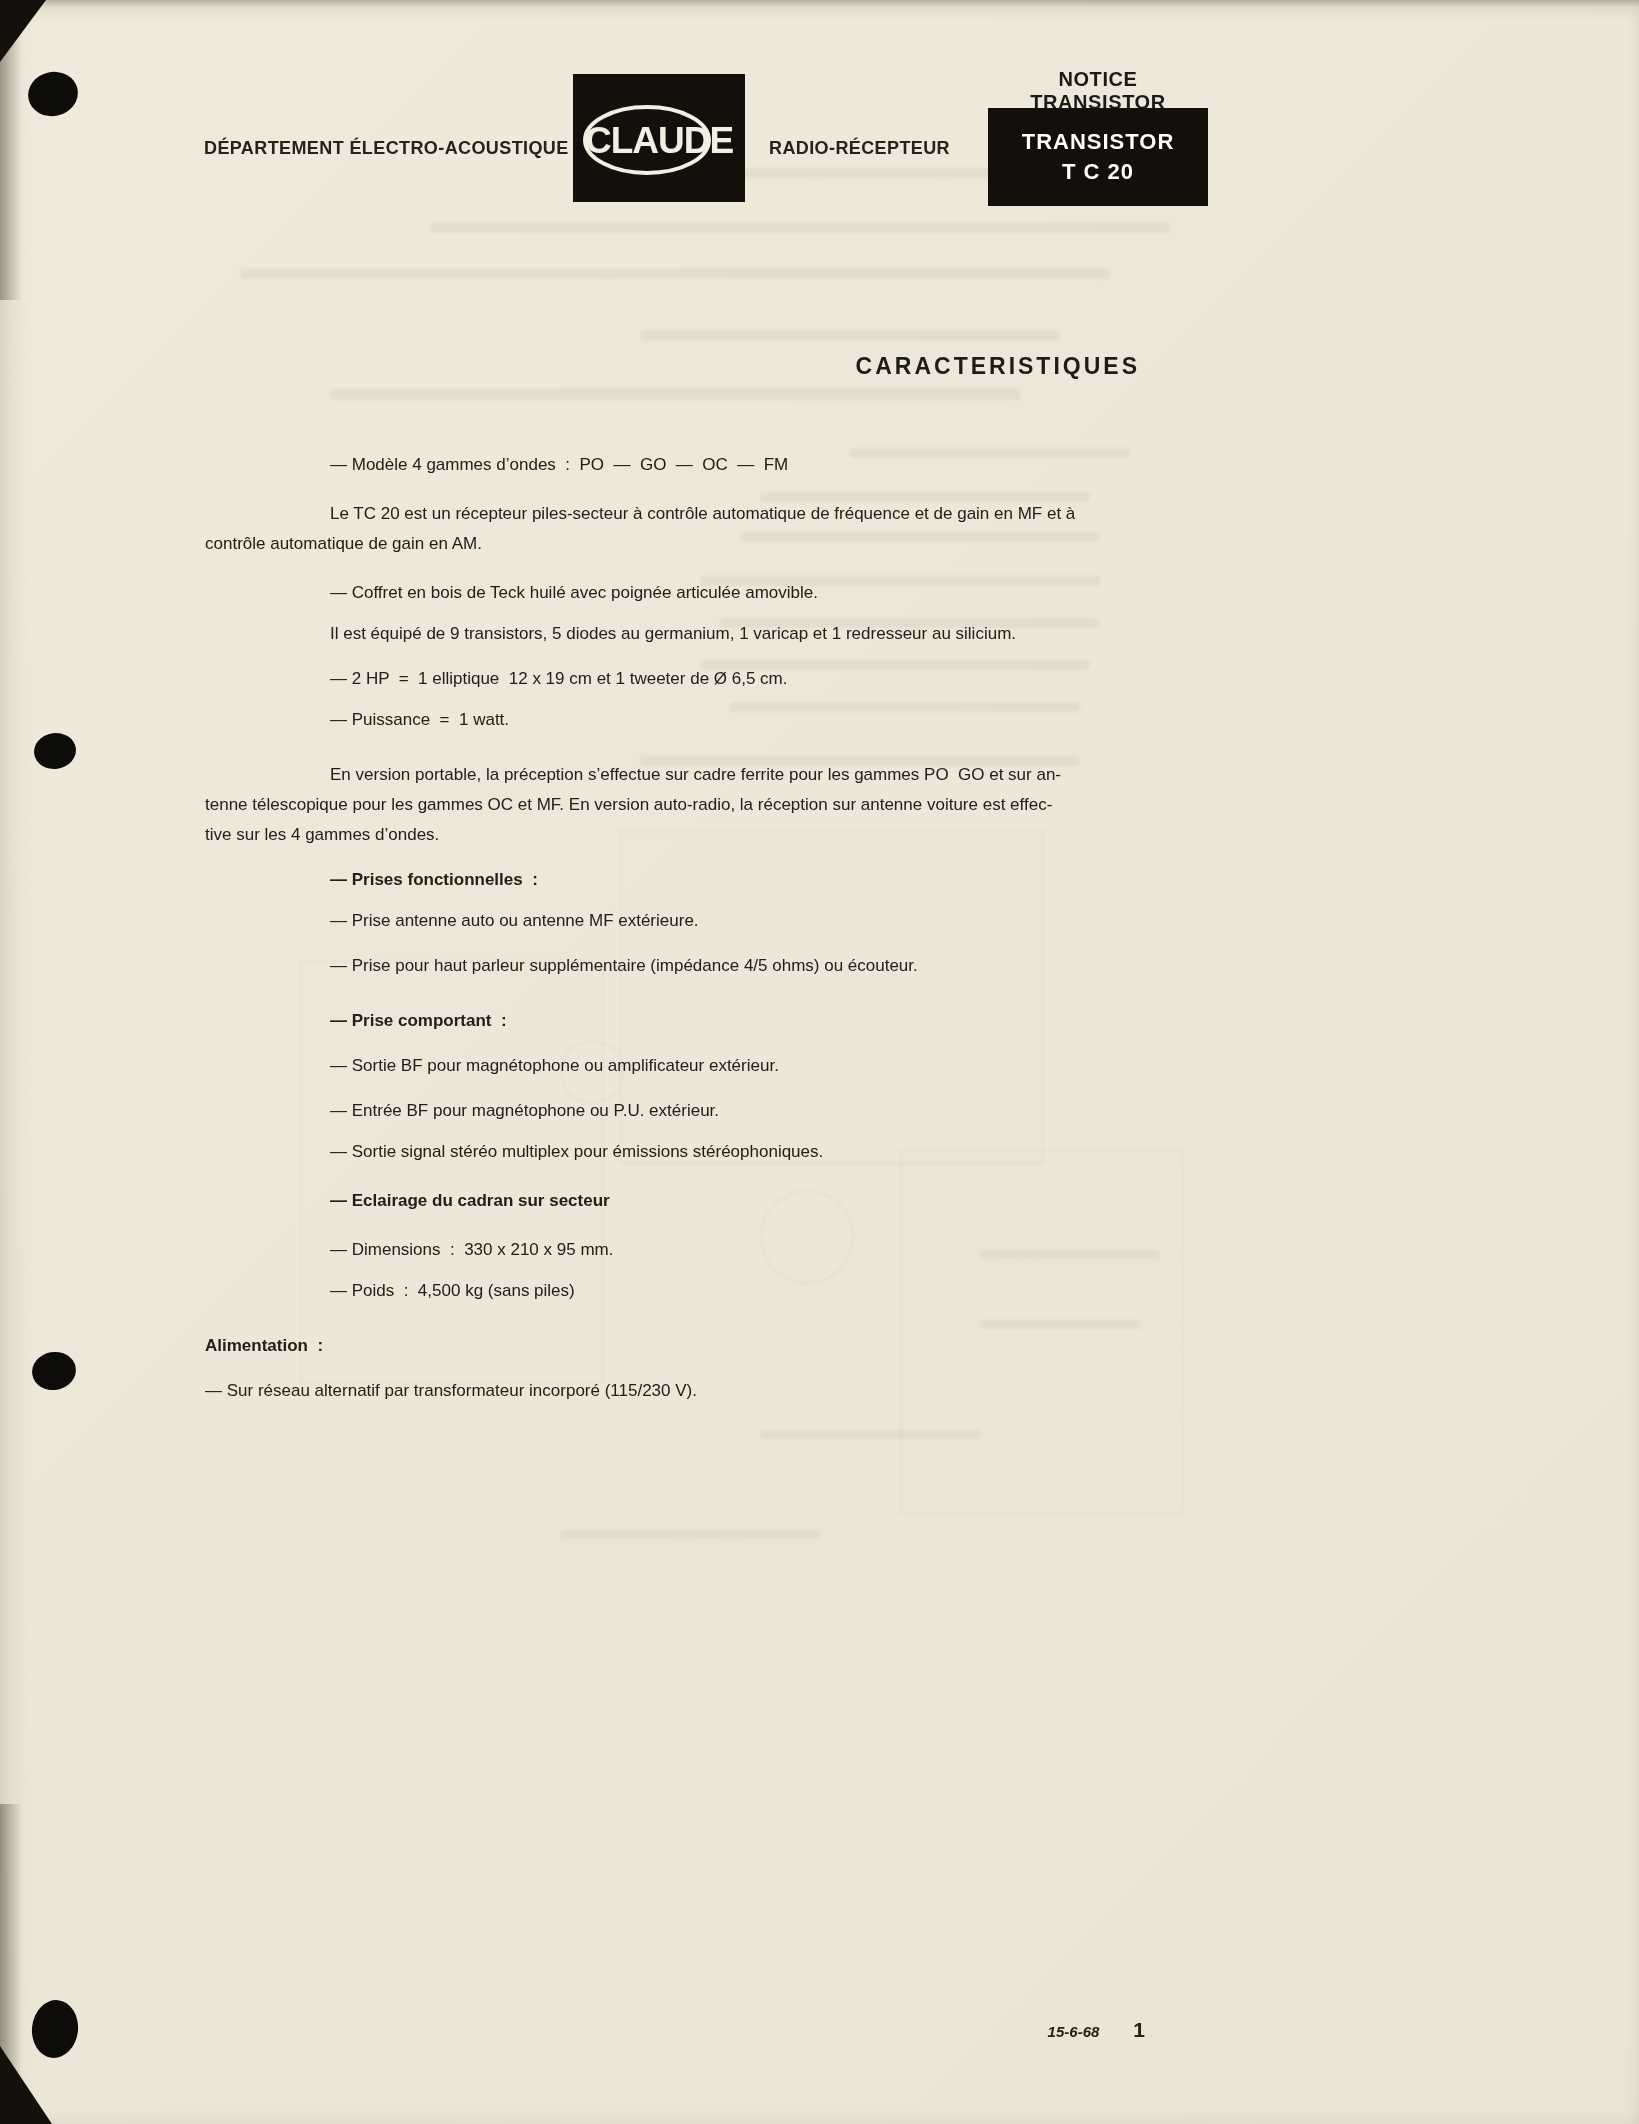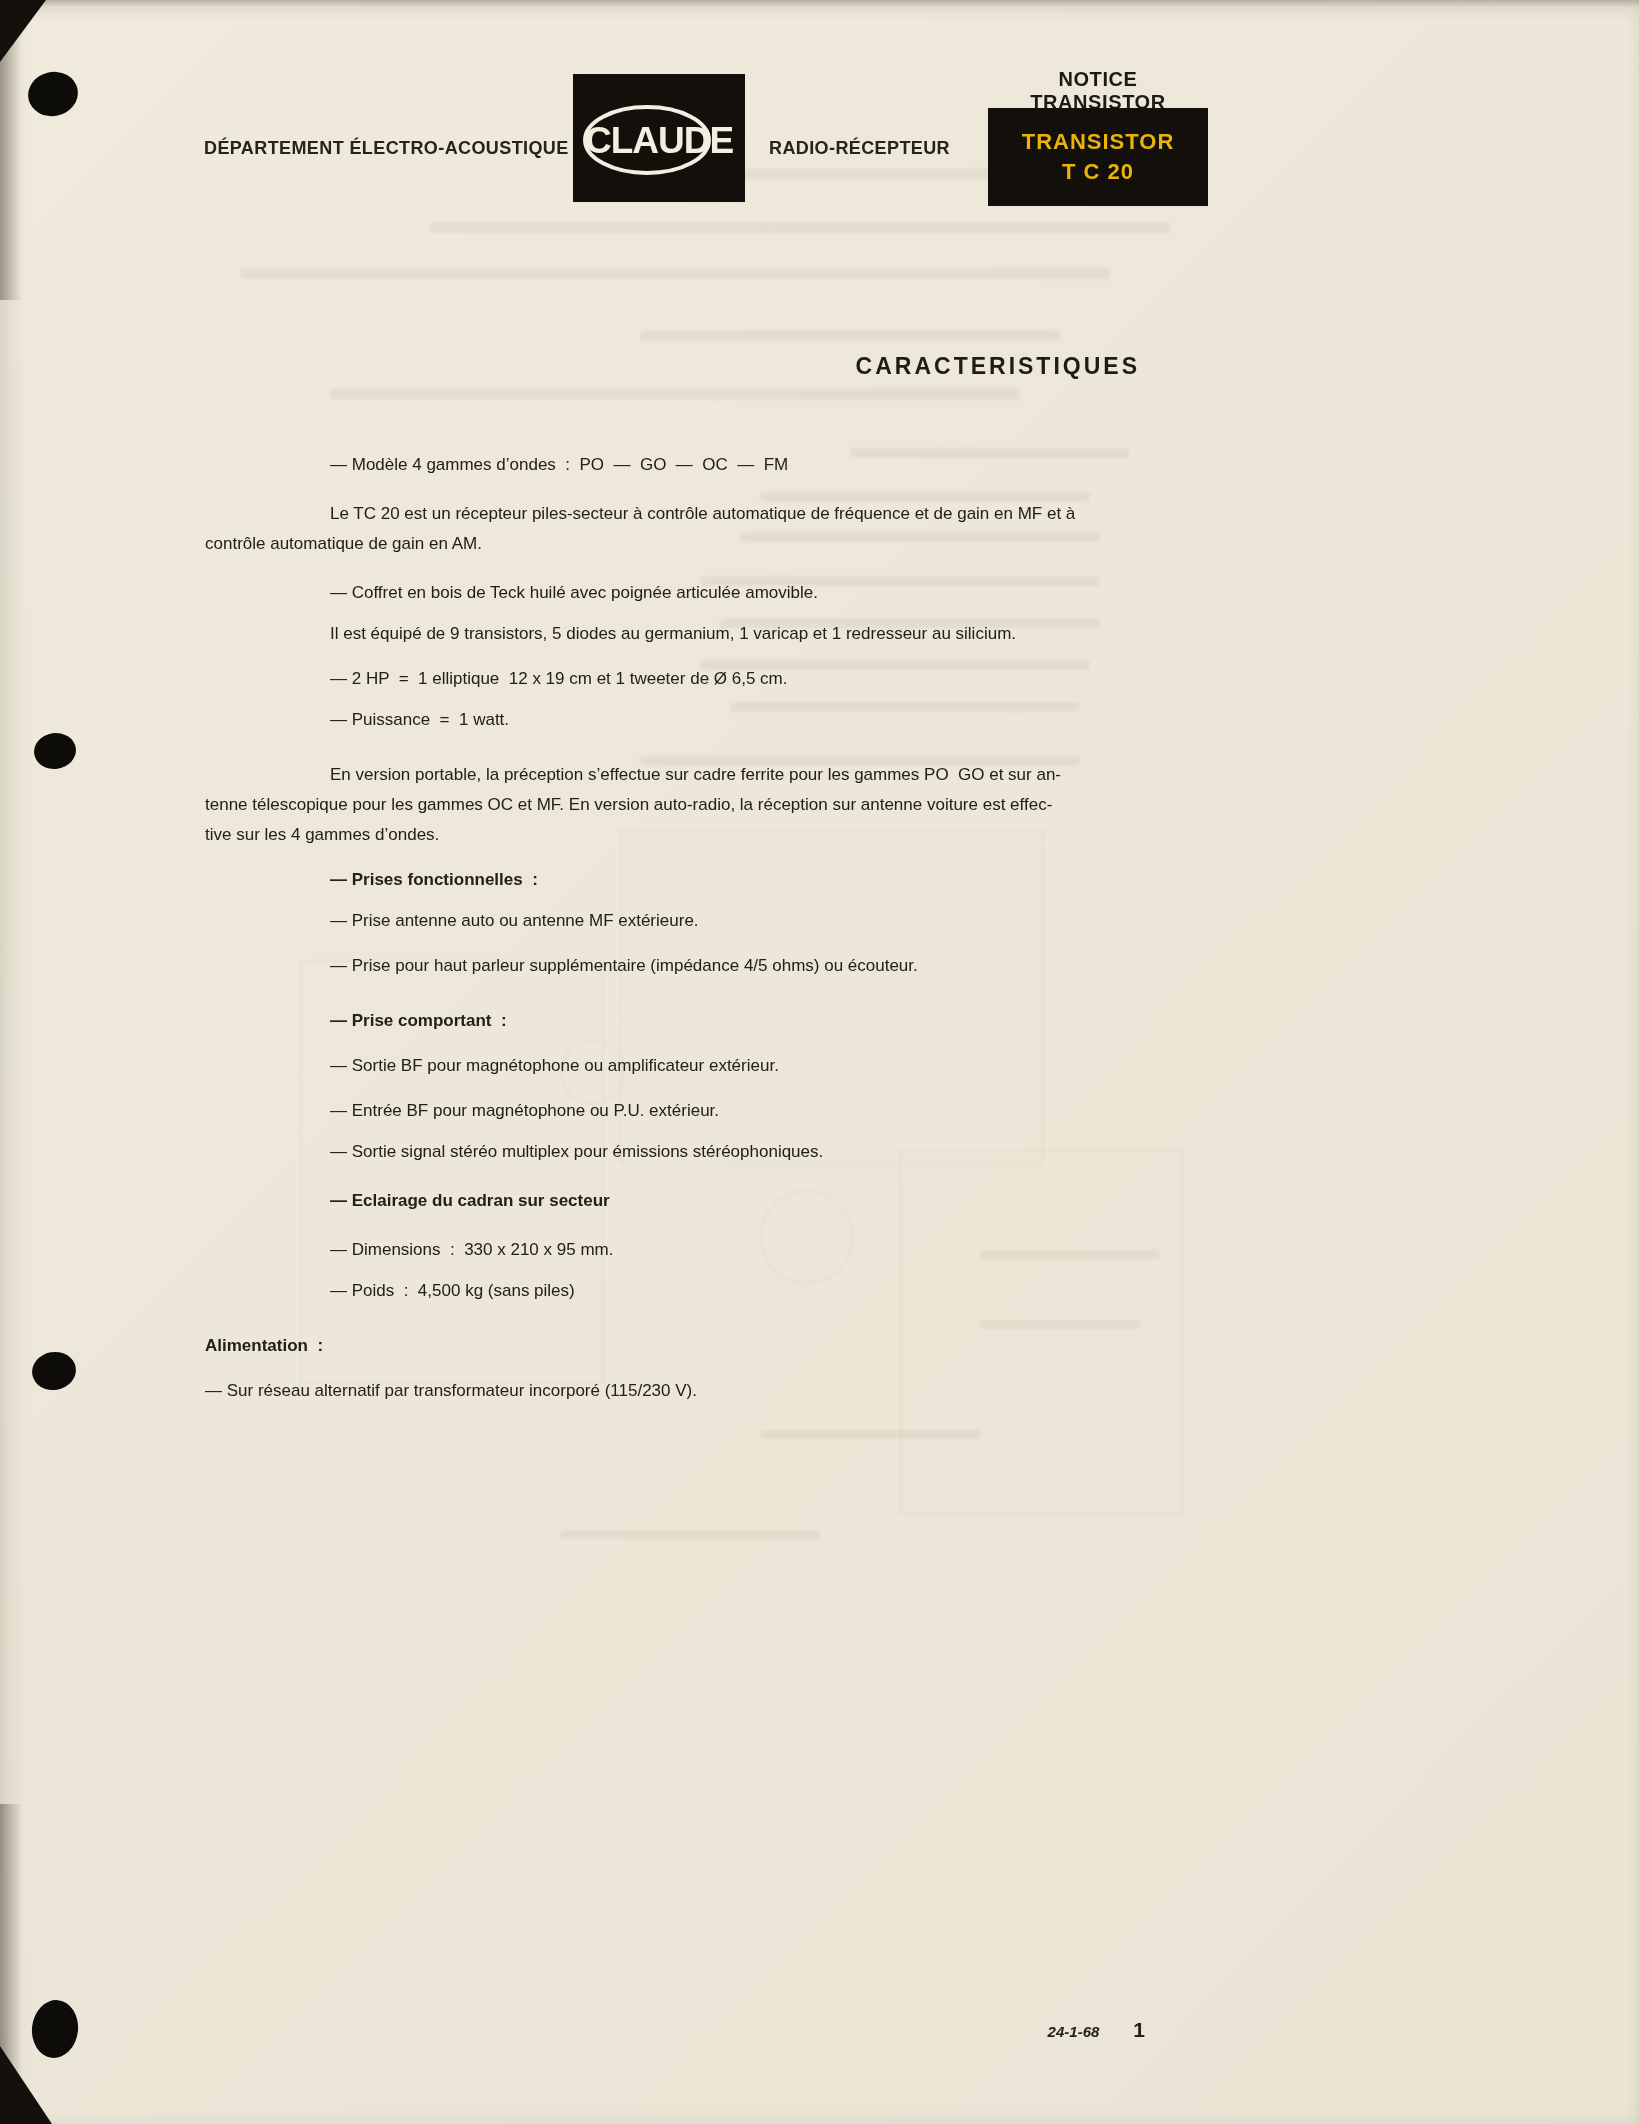--- a/index.html
+++ b/index.html
@@ -40,21 +40,21 @@
 
   
   .hdr-dept{position:absolute;left:204px;top:138px;font-size:18px;font-weight:bold;
     color:#26231d;letter-spacing:0.4px;}
   .hdr-product{position:absolute;left:769px;top:138px;font-size:18px;font-weight:bold;
     color:#26231d;letter-spacing:0.4px;}
   .hdr-notice{position:absolute;left:988px;top:68px;width:220px;text-align:center;
     font-size:20px;font-weight:bold;color:#1d1a15;letter-spacing:0.6px;}
   .logo{position:absolute;left:573px;top:74px;width:172px;height:144px;}
   .model-box{position:absolute;left:988px;top:108px;width:220px;height:98px;background:#13100c;
-    color:#eab308;display:flex;flex-direction:column;align-items:center;justify-content:center;
+    color:#ffffff;display:flex;flex-direction:column;align-items:center;justify-content:center;
     gap:4px;}
   .model-box span{font-size:22px;font-weight:bold;letter-spacing:1px;line-height:26px;}
 
   
   .doc-title{position:absolute;left:205px;top:353px;width:935px;text-align:right;
     font-size:23px;font-weight:bold;color:#1f1c17;letter-spacing:3px;}
 
   
   .body-col{position:absolute;left:205px;top:450px;width:965px;color:#23201a;
     font-size:17px;line-height:30px;}
@@ -151,17 +151,17 @@
     <div class="ln list gap-s">— Entrée BF pour magnétophone ou P.U. extérieur.</div>
     <div class="ln list gap-l">— Sortie signal stéréo multiplex pour émissions stéréophoniques.</div>
     <div class="ln list bold gap-l">— Eclairage du cadran sur secteur</div>
     <div class="ln list gap-s">— Dimensions  :  330 x 210 x 95 mm.</div>
     <div class="ln list gap-xl">— Poids  :  4,500 kg (sans piles)</div>
     <div class="ln flush bold gap-m">Alimentation  :</div>
     <div class="ln flush">— Sur réseau alternatif par transformateur incorporé (115/230 V).</div>
   </div>
 
   <div class="footer">
-    <span class="date">24-1-68</span>
+    <span class="date">15-6-68</span>
     <span class="pageno">1</span>
   </div>
 
 </div>
 
 </body></html>

